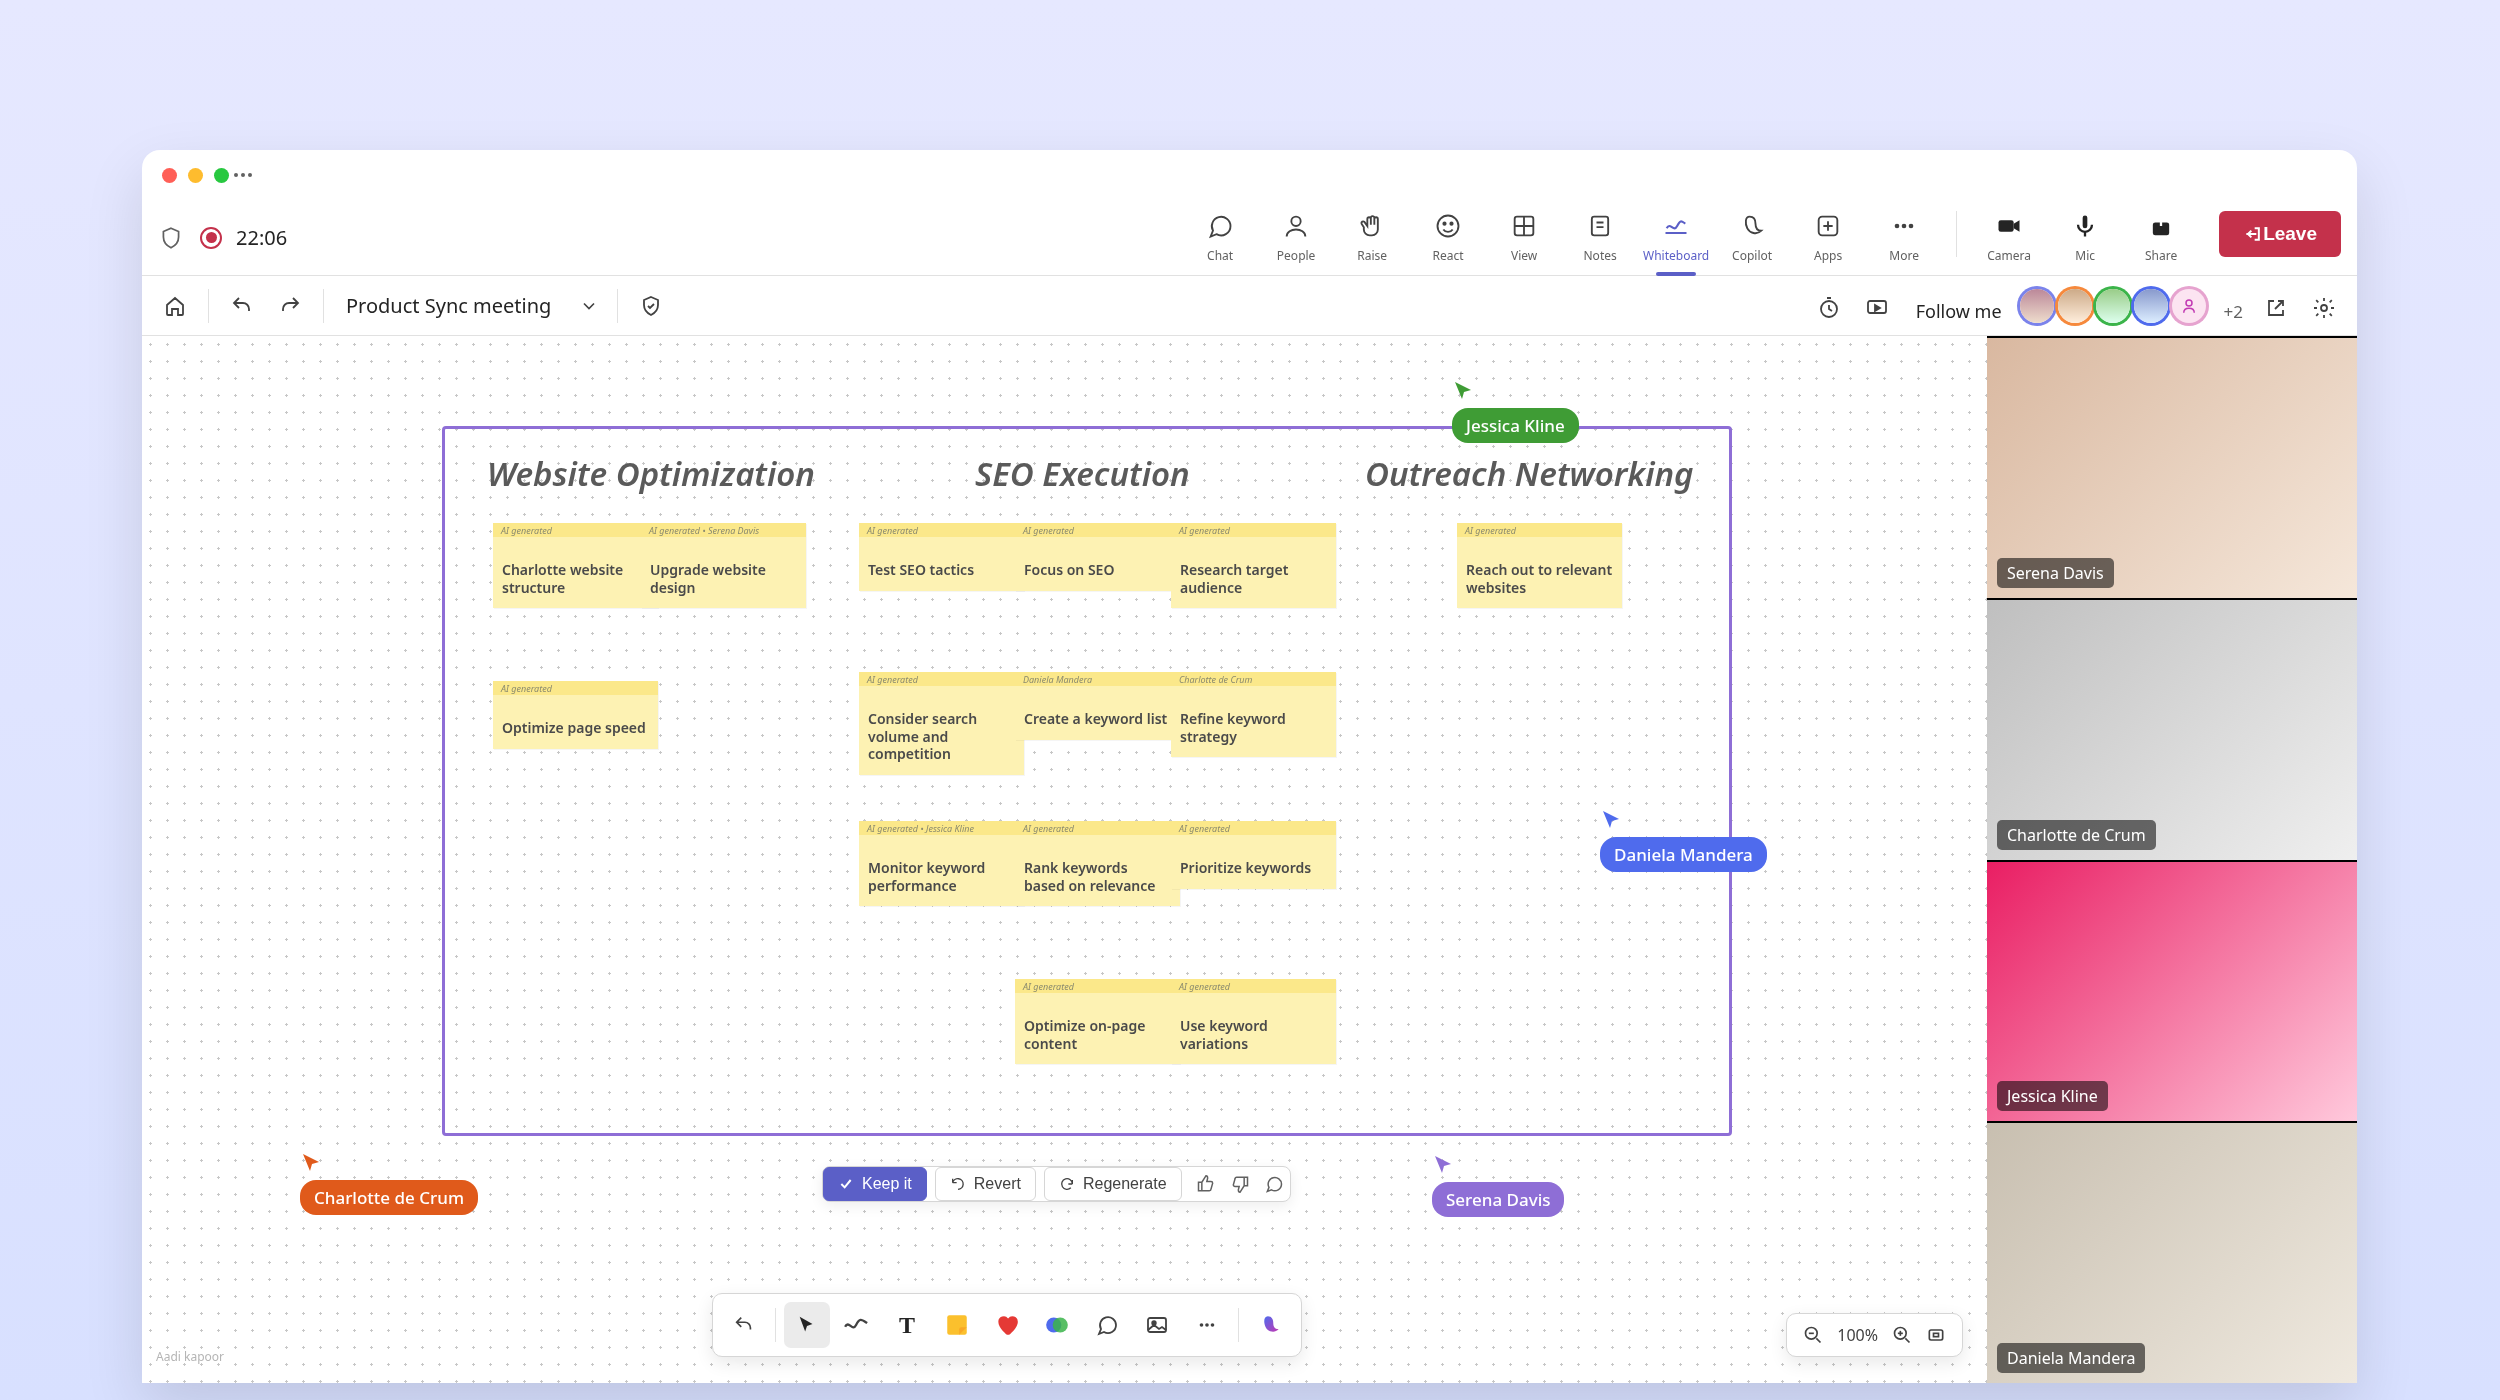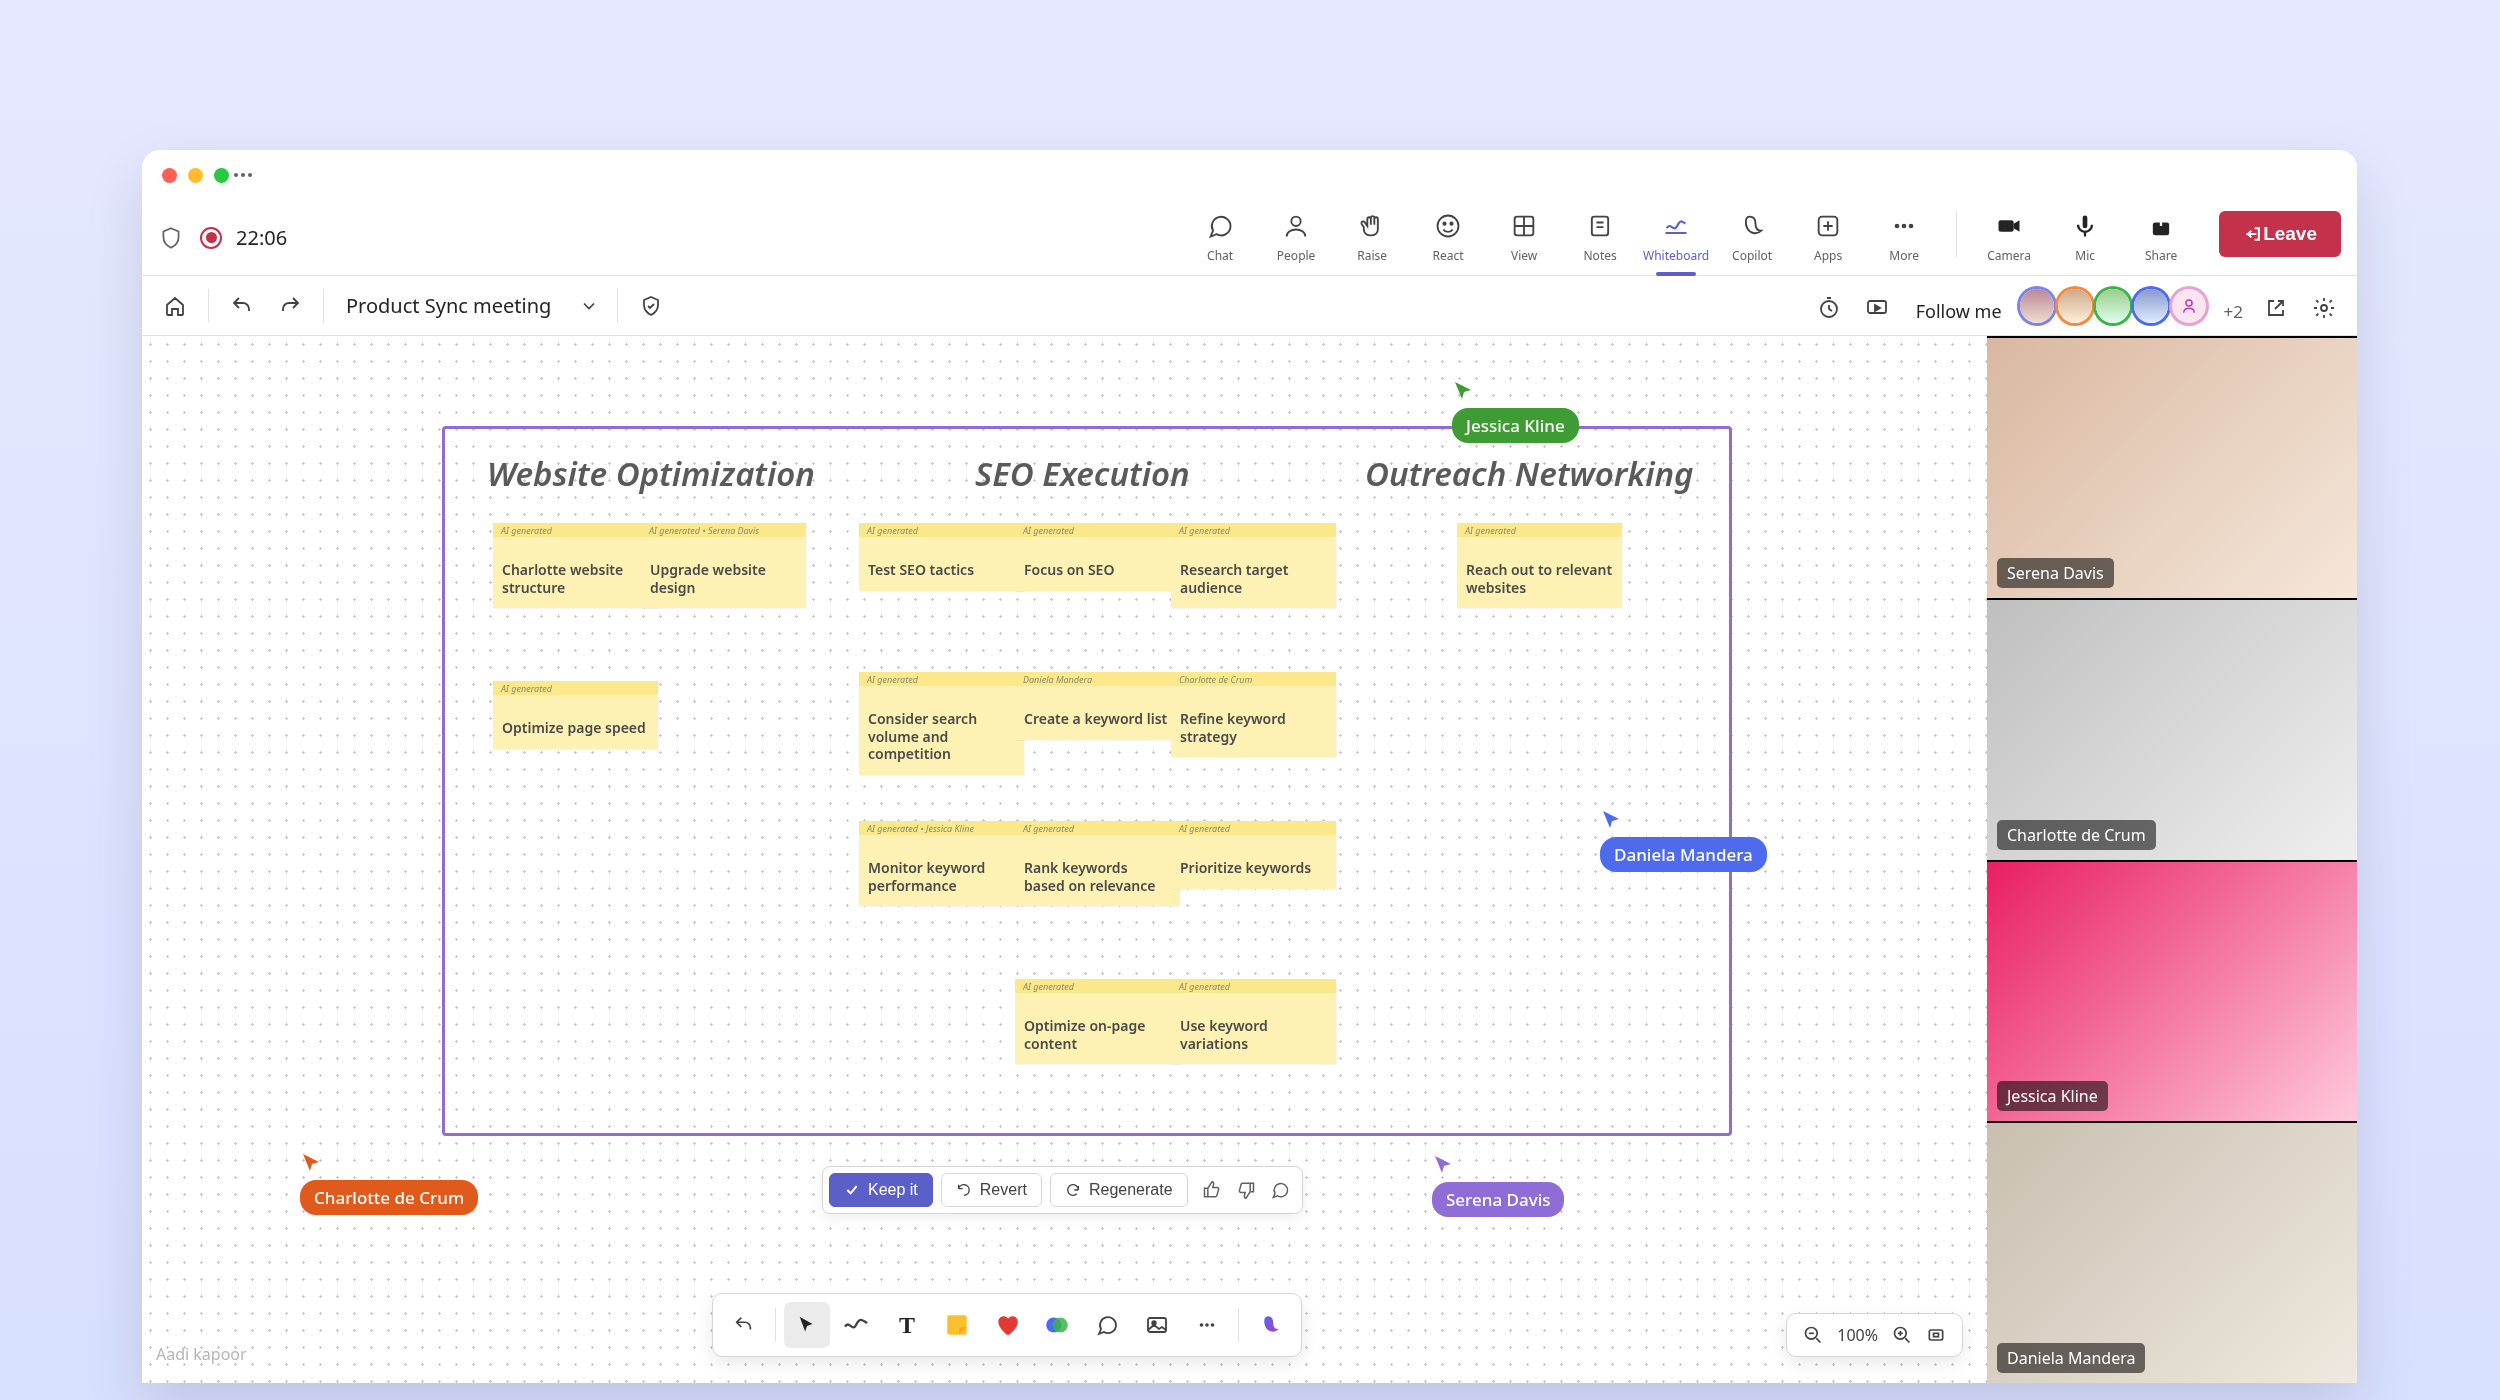--- a/index.html
+++ b/index.html
@@ -67,24 +67,24 @@
 .ch1{left:42px;} .ch2{left:530px;} .ch3{left:920px;}
 
 .note { position:absolute; width:165px; background:#fdf2b3; border-top:14px solid #fbe88a; padding:24px 9px 12px; font-size:14px; color:#4a4a4a; font-weight:600; line-height:1.25; box-shadow: 1px 1px 0 rgba(0,0,0,.04); }
 .note .tag { position:absolute; top:-12px; left:8px; font-size:9px; font-weight:400; color:#8a8a6e; font-style:italic; }
 
 
 .cursor { position:absolute; display:flex; flex-direction:column; align-items:flex-start; }
 .cursor svg { width:24px;height:24px; }
 .cursor .pill { margin-top:4px; padding:6px 14px; border-radius:16px; color:#fff; font-size:17px; font-weight:500; white-space:nowrap; }
 
-.watermark { position:absolute; left:14px; bottom:18px; font-size:16px; color:#b5b5b5; }
-
-
-.genbar { position:absolute; left:680px; top:830px; display:flex; align-items:center; background:#fff; border:1px solid #d6d6d6; border-radius:8px; padding:6px; gap:8px; box-shadow:0 4px 14px rgba(0,0,0,.07); }
+.watermark { position:absolute; left:14px; bottom:18px; font-size:12px; color:#b5b5b5; }
+
+
+.genbar { position:absolute; left:680px; top:830px; display:flex; align-items:center; background:#fff; border:1px solid #d6d6d6; border-radius:8px; gap:8px; box-shadow:0 4px 14px rgba(0,0,0,.07); }
 .genbtn { display:flex; align-items:center; gap:8px; padding:7px 14px; border-radius:6px; font-size:16px; cursor:pointer; border:1px solid #d6d6d6; background:#fff; color:#424242; }
 .genbtn.primary { background:#5b5fc7; border-color:#5b5fc7; color:#fff; }
 .genicons { display:flex; gap:14px; padding:0 6px; color:#616161; }
 .genicons span{cursor:pointer;}
 
 
 .tools { position:absolute; left:570px; bottom:26px; display:flex; align-items:center; background:#fff; border:1px solid #d6d6d6; border-radius:10px; padding:8px; gap:4px; box-shadow:0 6px 18px rgba(0,0,0,.09); }
 .tbtn { width:46px;height:46px;display:flex;align-items:center;justify-content:center;border-radius:7px;cursor:pointer;font-size:24px; }
 .tbtn.sel{ background:#ebebeb; }
 .tsep{width:1px;height:34px;background:#e1e1e1;margin:0 4px;}

